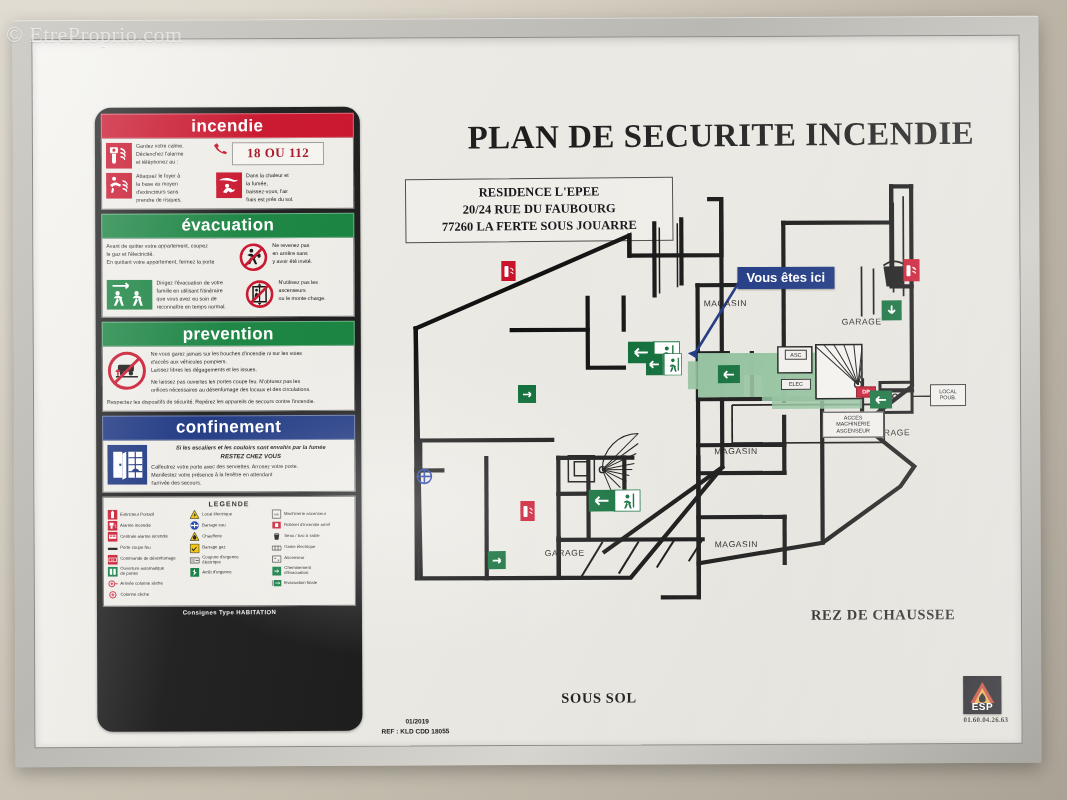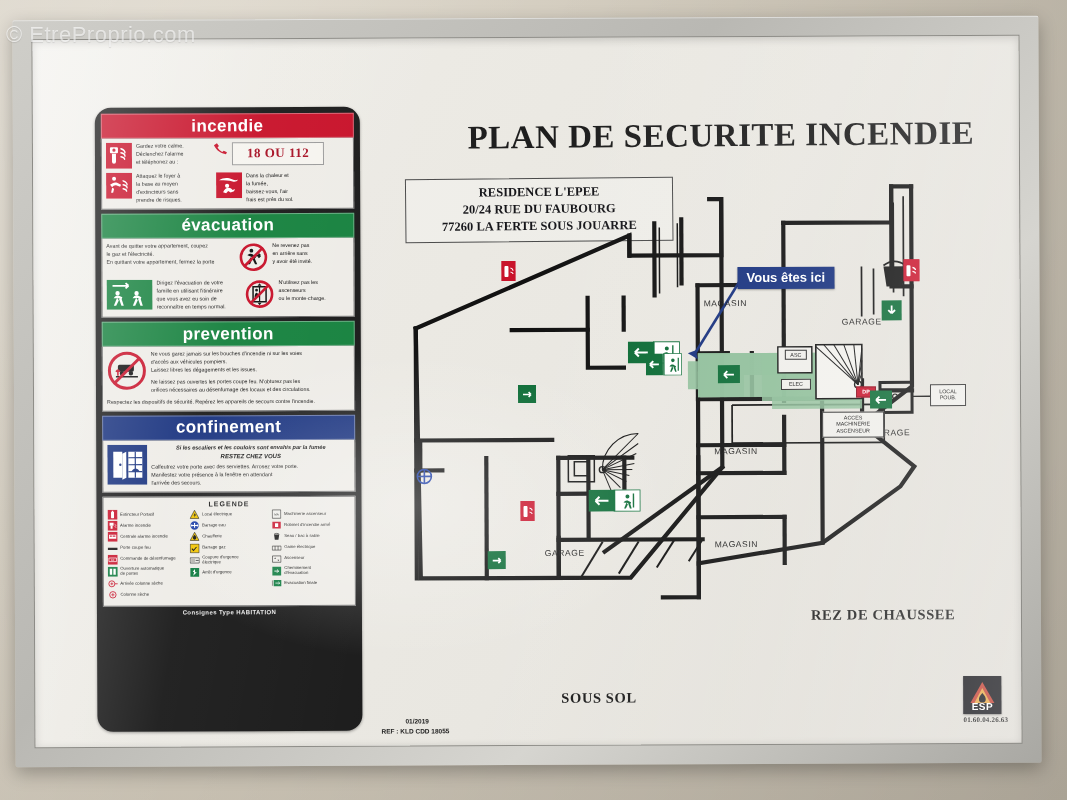--- a/index.html
+++ b/index.html
@@ -17,21 +17,21 @@
   #wall:after{
     content:"";position:absolute;inset:0;
     background:linear-gradient(115deg, rgba(255,255,255,.20) 0%, rgba(255,255,255,0) 38%, rgba(0,0,0,.10) 100%);
   }
   
   #watermark{
     position:absolute;left:6px;top:22px;z-index:60;
     font-size:22px;letter-spacing:.5px;
     color:rgba(255,255,255,.60);
     text-shadow:0 1px 1px rgba(0,0,0,.10);
-    font-family:Liberation Sans, sans-serif;
+    font-family:Liberation Serif, serif;
     white-space:nowrap;pointer-events:none;text-align:right;
   }
   
   #frame{
     position:absolute;left:14px;top:18px;width:1026px;height:747px;
     background:linear-gradient(135deg,#cfcec9 0%,#b9b8b3 40%,#d6d5d0 70%,#a9a8a3 100%);
     box-shadow:0 6px 18px rgba(0,0,0,.28), 0 1px 0 rgba(255,255,255,.5) inset;
     transform:rotate(-0.25deg);
     border-radius:2px;
   }

